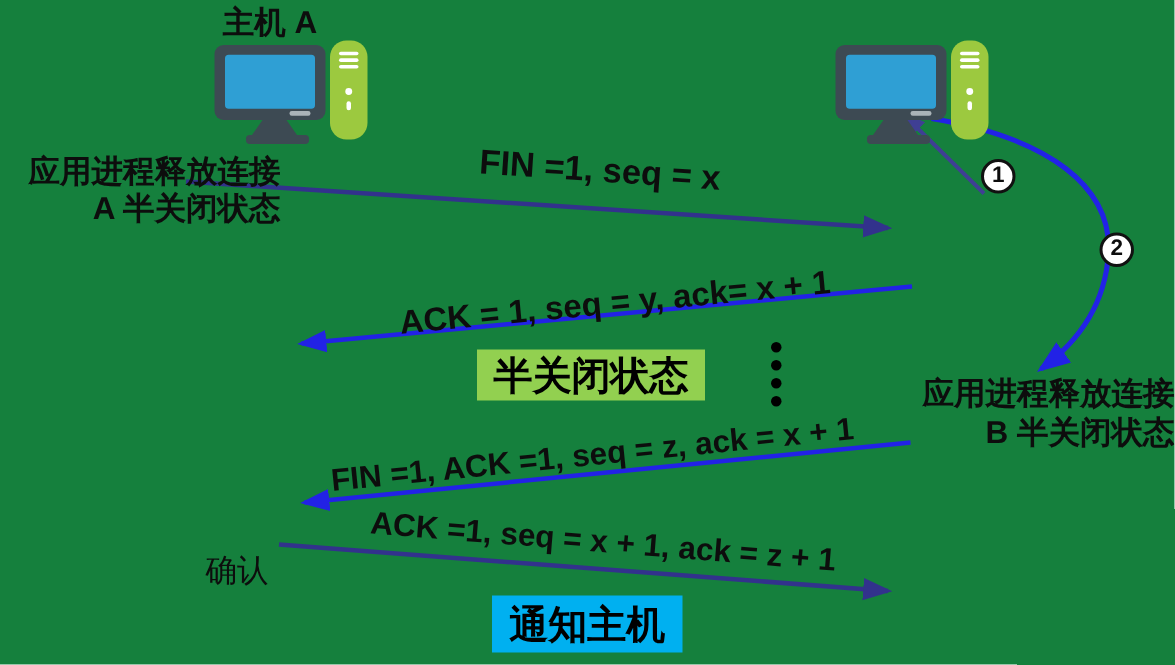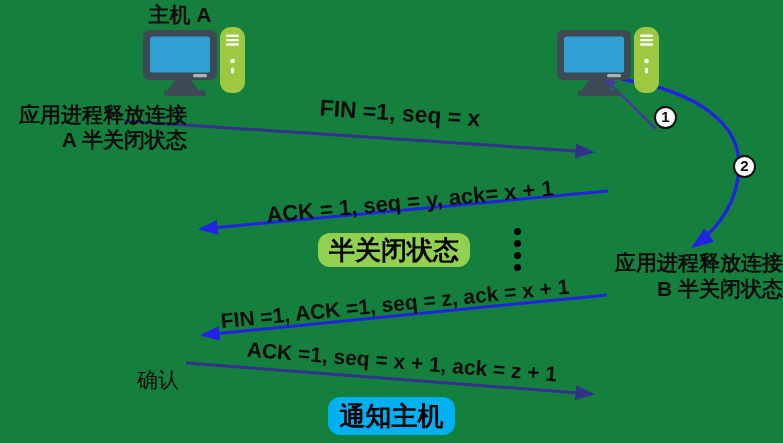--- a/index.html
+++ b/index.html
@@ -3,21 +3,21 @@
 <meta charset="utf-8">
 <style>
   html,body{margin:0;padding:0;background:#fff;}
   .canvas{position:relative;width:783px;height:443px;background:#15803d;
           font-family:"Liberation Sans",sans-serif;color:#0d0d0d;overflow:hidden;}
   .abs{position:absolute;}
   .host-label{font-size:21px;font-weight:bold;text-align:center;width:140px;}
   .note{font-weight:bold;text-align:right;}
   .note .ln{white-space:nowrap;}
   .msg{font-weight:bold;white-space:nowrap;text-align:center;}
-  .badge{font-weight:bold;font-size:26px;text-align:center;color:#000;border-radius:12px;}
+  .badge{font-weight:bold;font-size:26px;text-align:center;color:#000;}
   .circled{box-sizing:border-box;width:23px;height:23px;border:2.5px solid #111;
            border-radius:50%;text-align:center;font-size:15px;font-weight:bold;
            line-height:18px;background:#fff;}
   .dotcol span{display:block;width:7px;height:7px;background:#000;border-radius:50%;
                margin:0 auto 5px auto;}
 </style>
 </head>
 <body>
 
 <div class="canvas">

